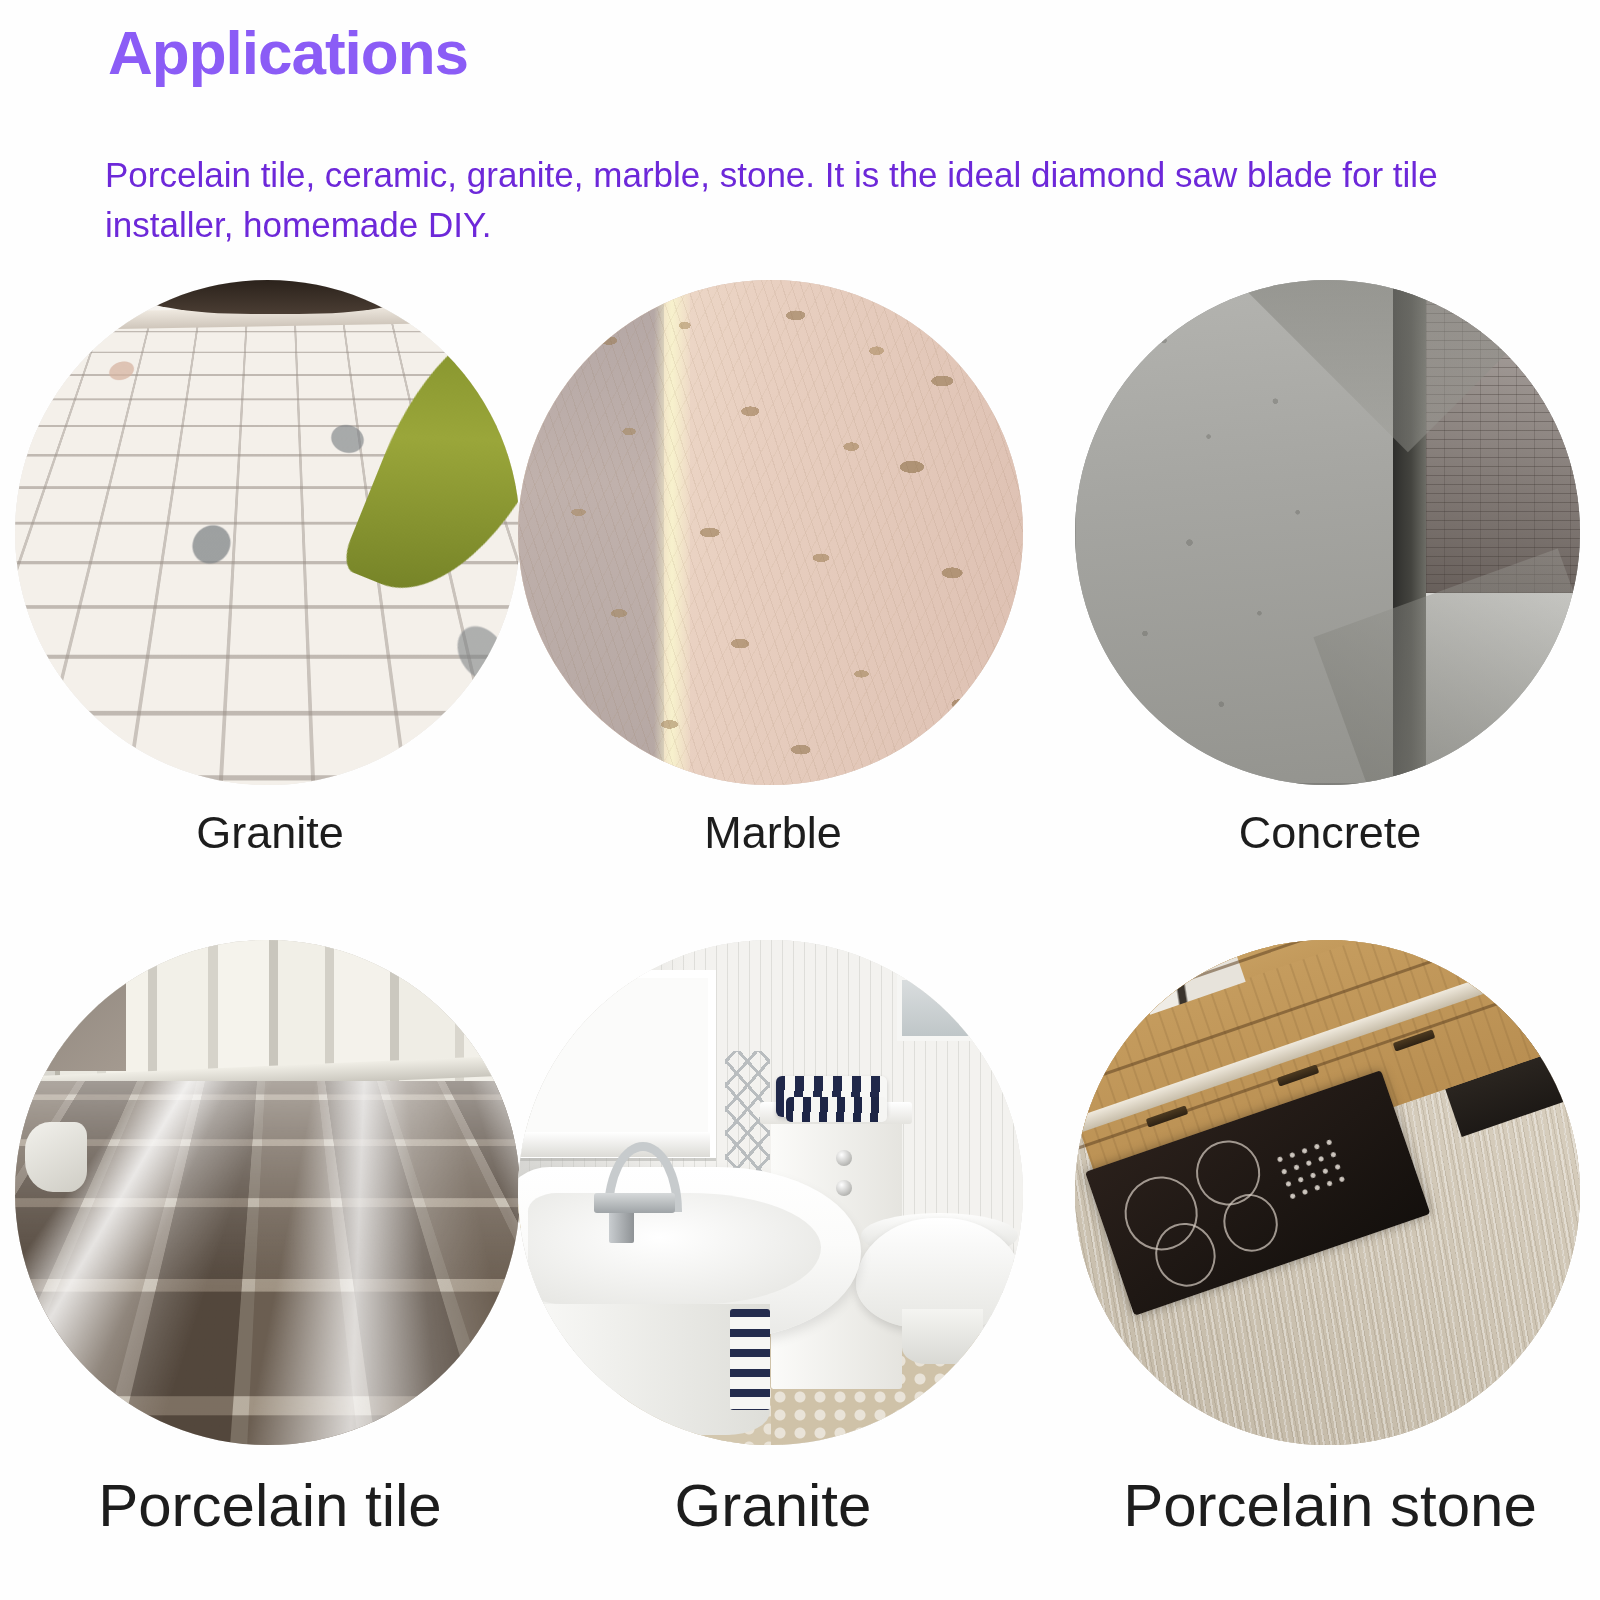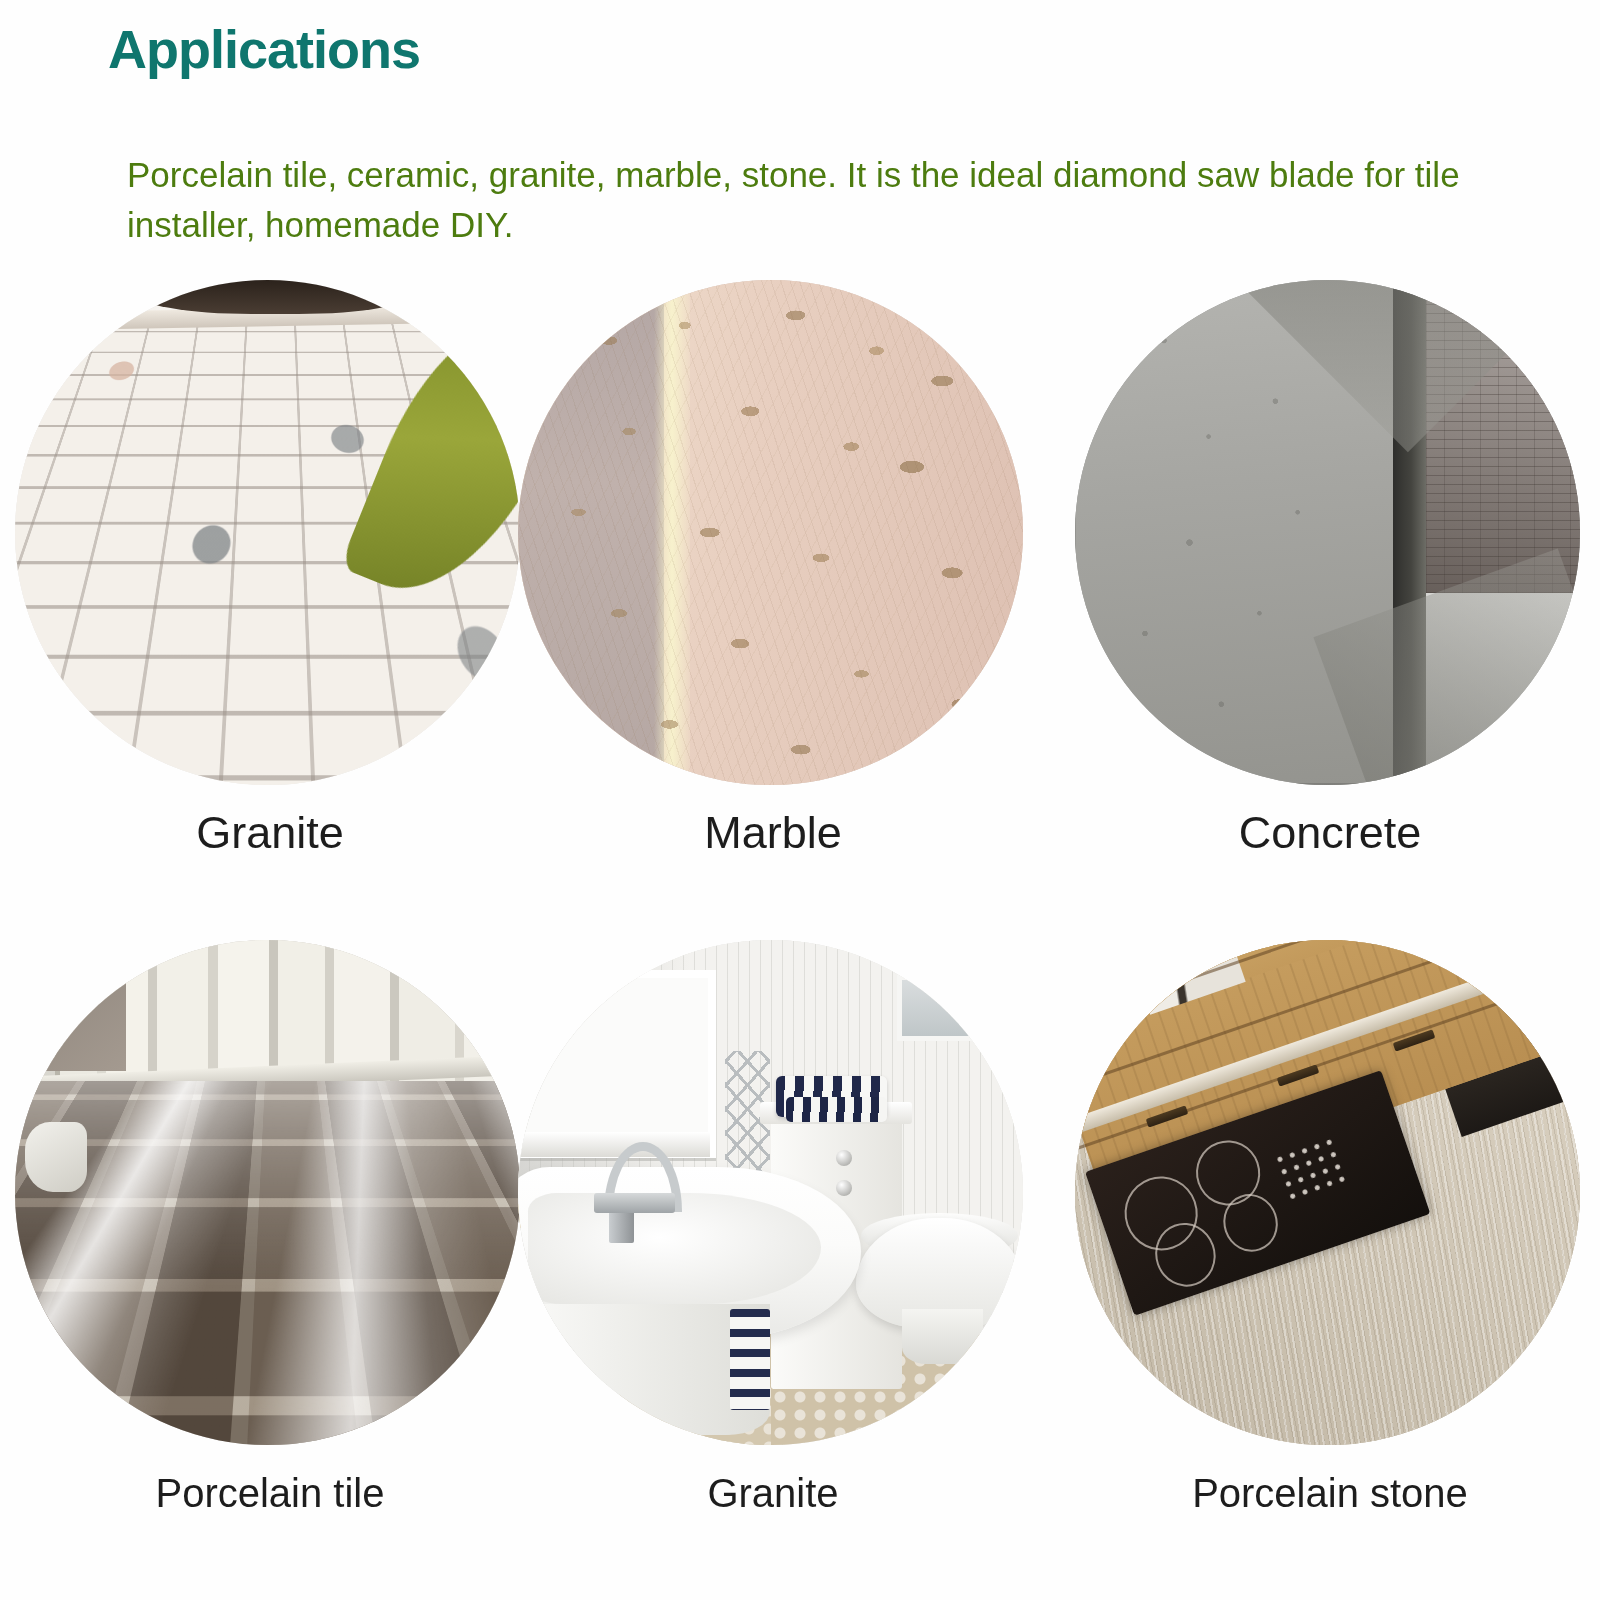--- a/index.html
+++ b/index.html
@@ -8,46 +8,46 @@
     background:#ffffff;
     font-family:"Liberation Sans", sans-serif;
     overflow:hidden;
     position:relative;
   }
   .page{position:absolute;inset:0;background:#fefefe;}
 
   
   .title{
     position:absolute;left:108px;top:22px;
-    font-size:54px;font-weight:bold;letter-spacing:-1px;
-    color:#0f766e;line-height:1;
+    font-size:62px;font-weight:bold;letter-spacing:-1px;
+    color:#8b5cf6;line-height:1;
   }
   .subtitle{
     position:absolute;left:105px;top:150px;width:1400px;
-    font-size:35px;line-height:1.42;color:#4d7c0f;margin-left:22px;
+    font-size:35px;line-height:1.42;color:#6d28d9;
   }
 
   
   .grid{position:absolute;left:0;top:280px;width:1600px;}
   .row{position:relative;height:660px;}
   .cell{position:absolute;width:510px;}
   .c0{left:15px;} .c1{left:518px;} .c2{left:1075px;}
 
   .circle{
     width:505px;height:505px;border-radius:50%;
     overflow:hidden;position:relative;
     background:#ddd;
   }
   .circle .inner{position:absolute;inset:0;}
 
   .caption{
     text-align:center;color:#1d1d1d;
     margin-top:22px;font-size:45px;white-space:nowrap;
   }
-  .row2 .caption{font-size:40px;margin-top:26px;}
+  .row2 .caption{font-size:60px;margin-top:26px;}
 
   
   .granite{background:#f6f3ef;}
   .gran-asphalt{
     position:absolute;left:120px;top:-8px;width:280px;height:42px;
     background:linear-gradient(180deg,#241c16,#4a3d33);
     border-radius:50%/60%;
   }
   .gran-kerb{
     position:absolute;left:60px;top:28px;width:420px;height:18px;

